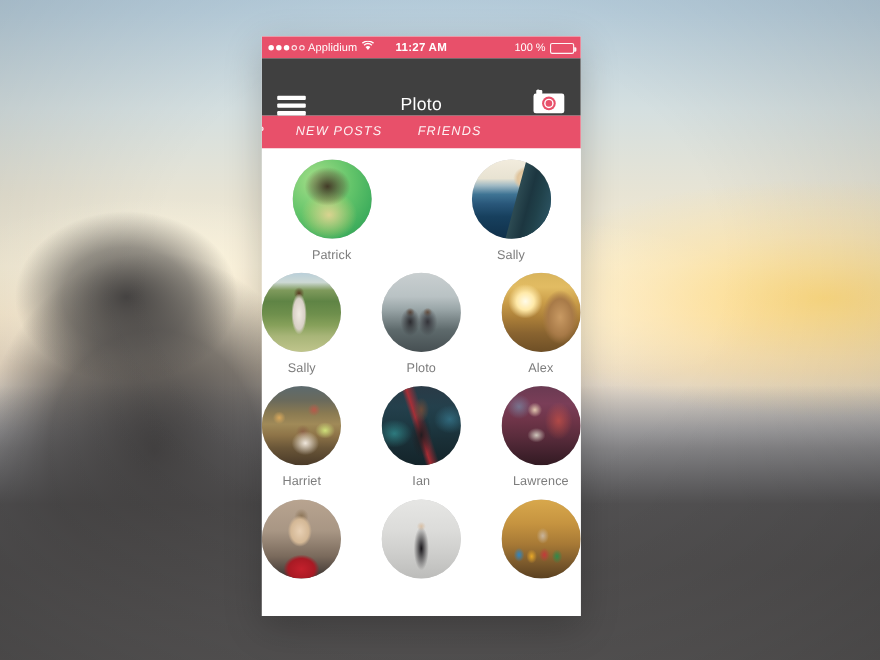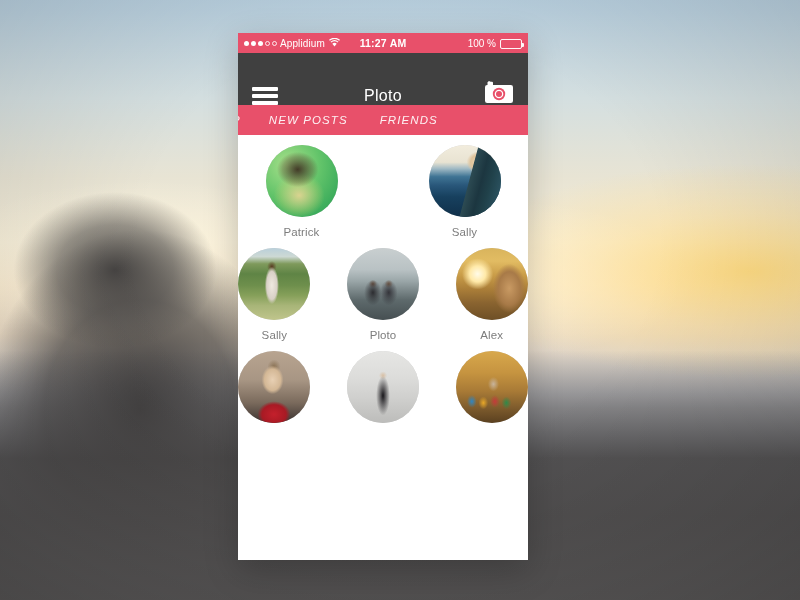--- a/index.html
+++ b/index.html
@@ -468,20 +468,40 @@
         <div class="friend-name">Ploto</div>
       </div>
       <div class="friend-cell">
         <div class="avatar">
             <div class="ph ph-alex"></div>
           </div>
         <div class="friend-name">Alex</div>
       </div>
     </div>
 
+    <div class="grid-row">
+      <div class="friend-cell">
+        <div class="avatar">
+            <div class="ph ph-harriet"></div>
+          </div>
+        <div class="friend-name">Harriet</div>
+      </div>
+      <div class="friend-cell">
+        <div class="avatar">
+            <div class="ph ph-ian"></div>
+          </div>
+        <div class="friend-name">Ian</div>
+      </div>
+      <div class="friend-cell">
+        <div class="avatar">
+            <div class="ph ph-lawrence"></div>
+          </div>
+        <div class="friend-name">Lawrence</div>
+      </div>
+    </div>
 
     <div class="grid-row">
       <div class="friend-cell">
         <div class="avatar">
             <div class="ph ph-r4a"></div>
           </div>
       </div>
       <div class="friend-cell">
         <div class="avatar">
             <div class="ph ph-r4b"></div>

